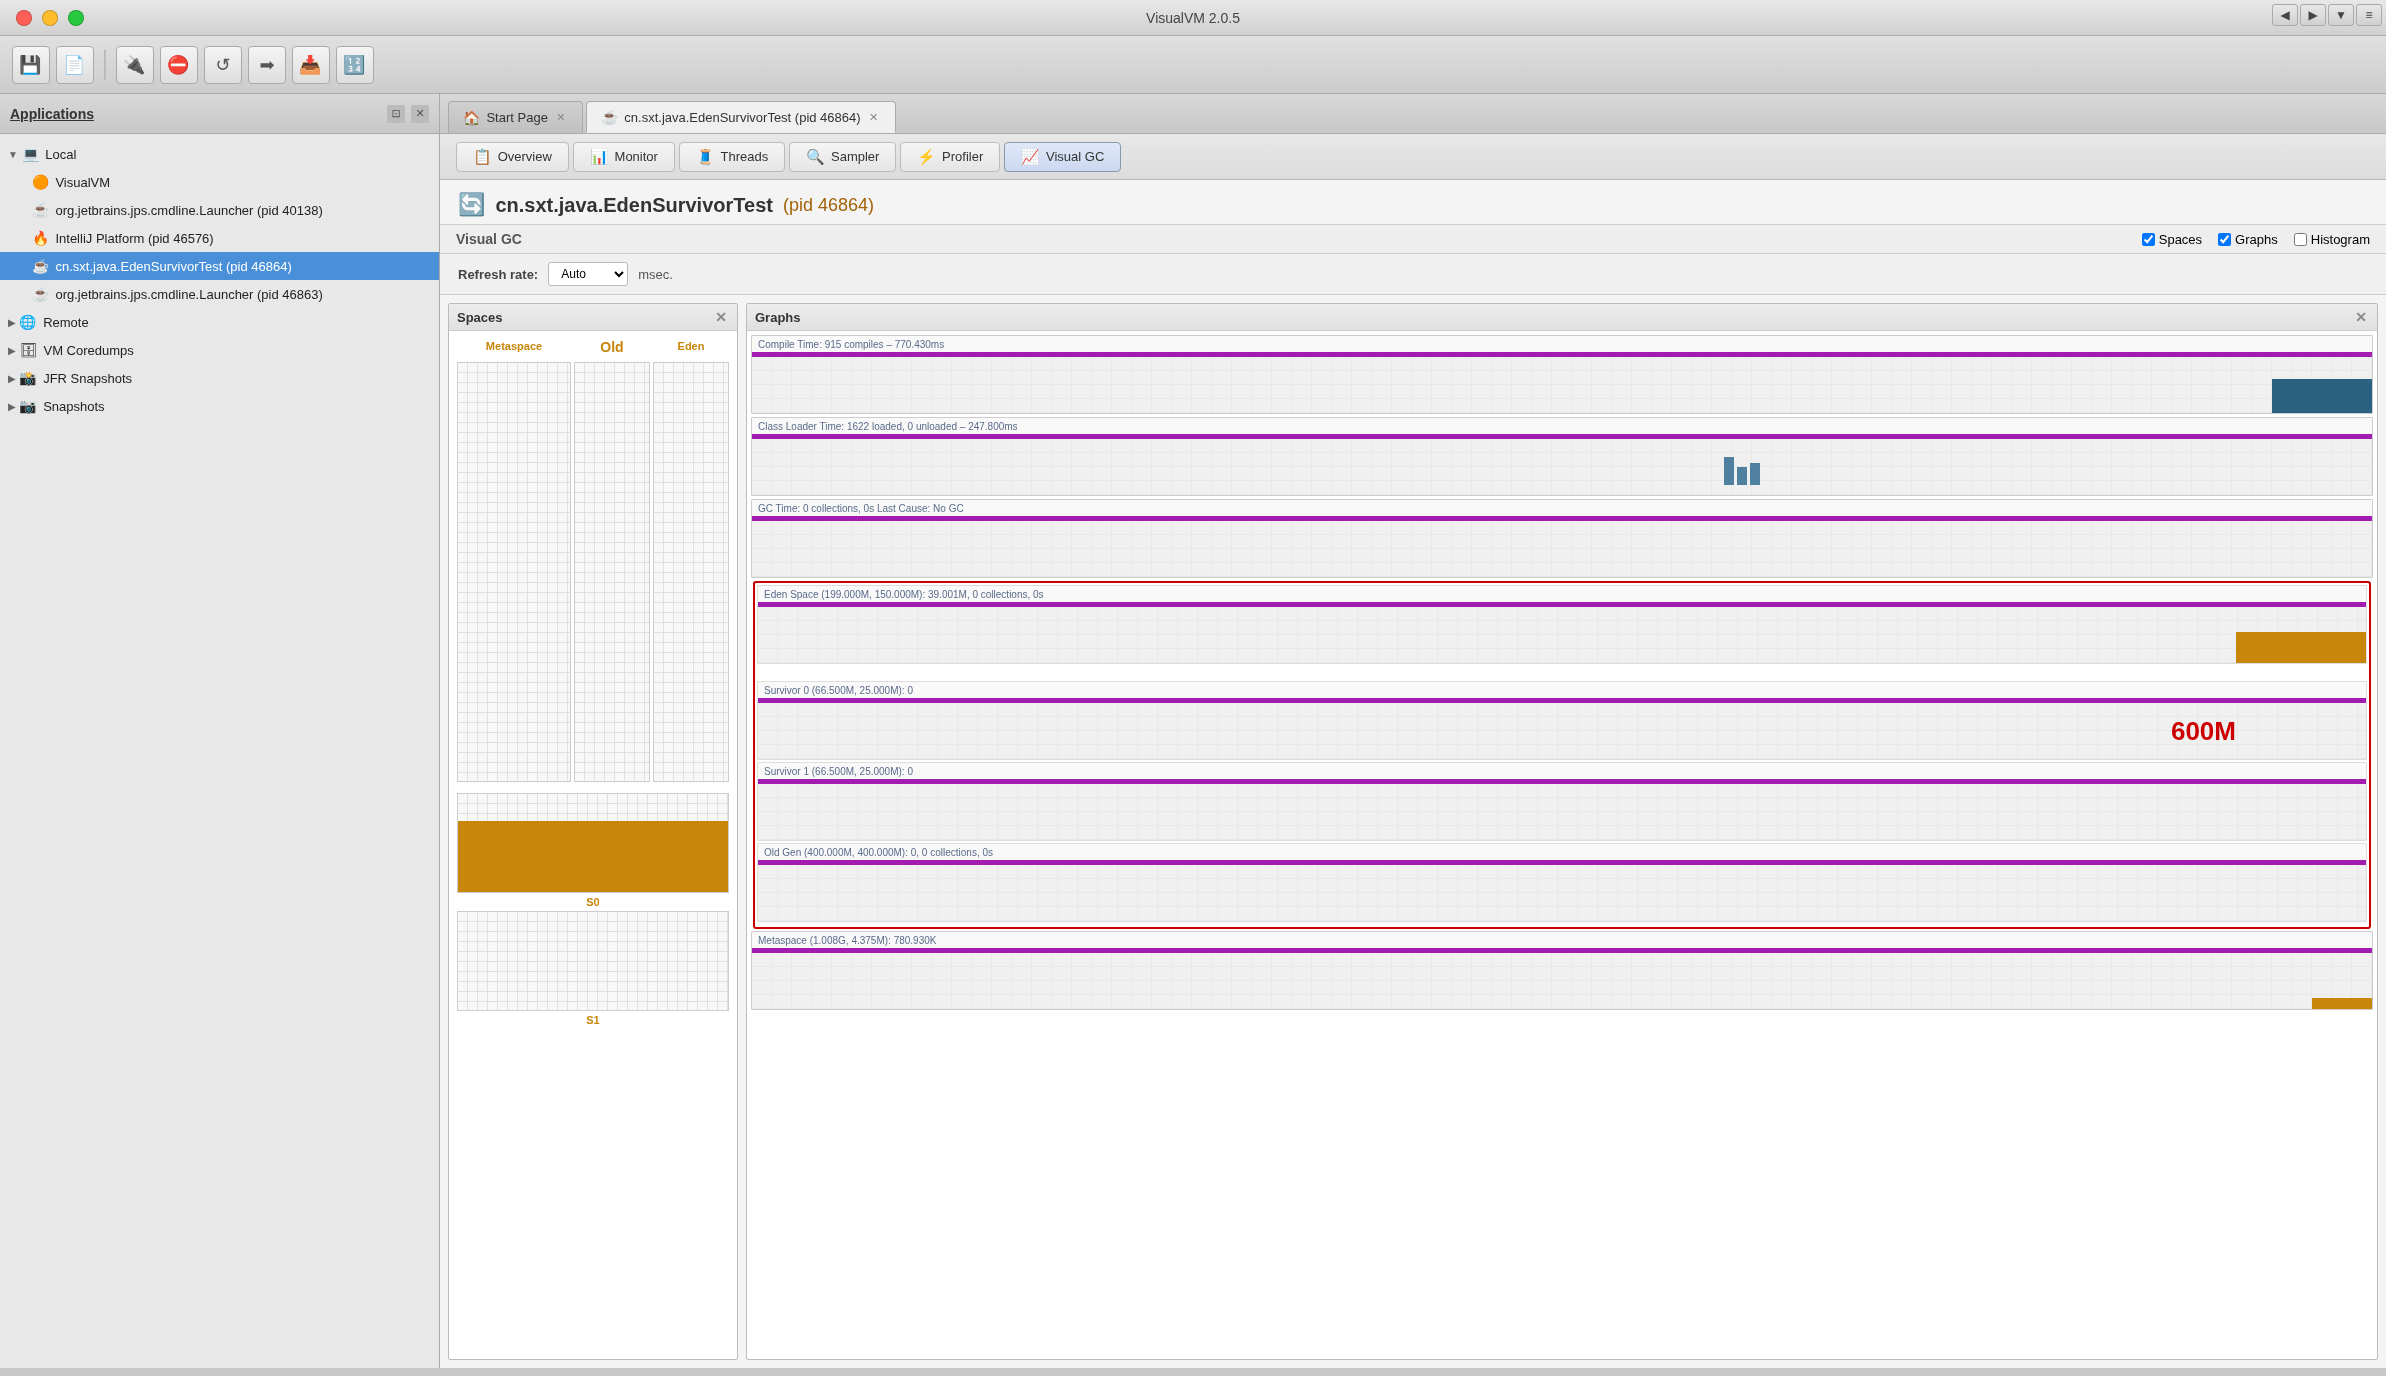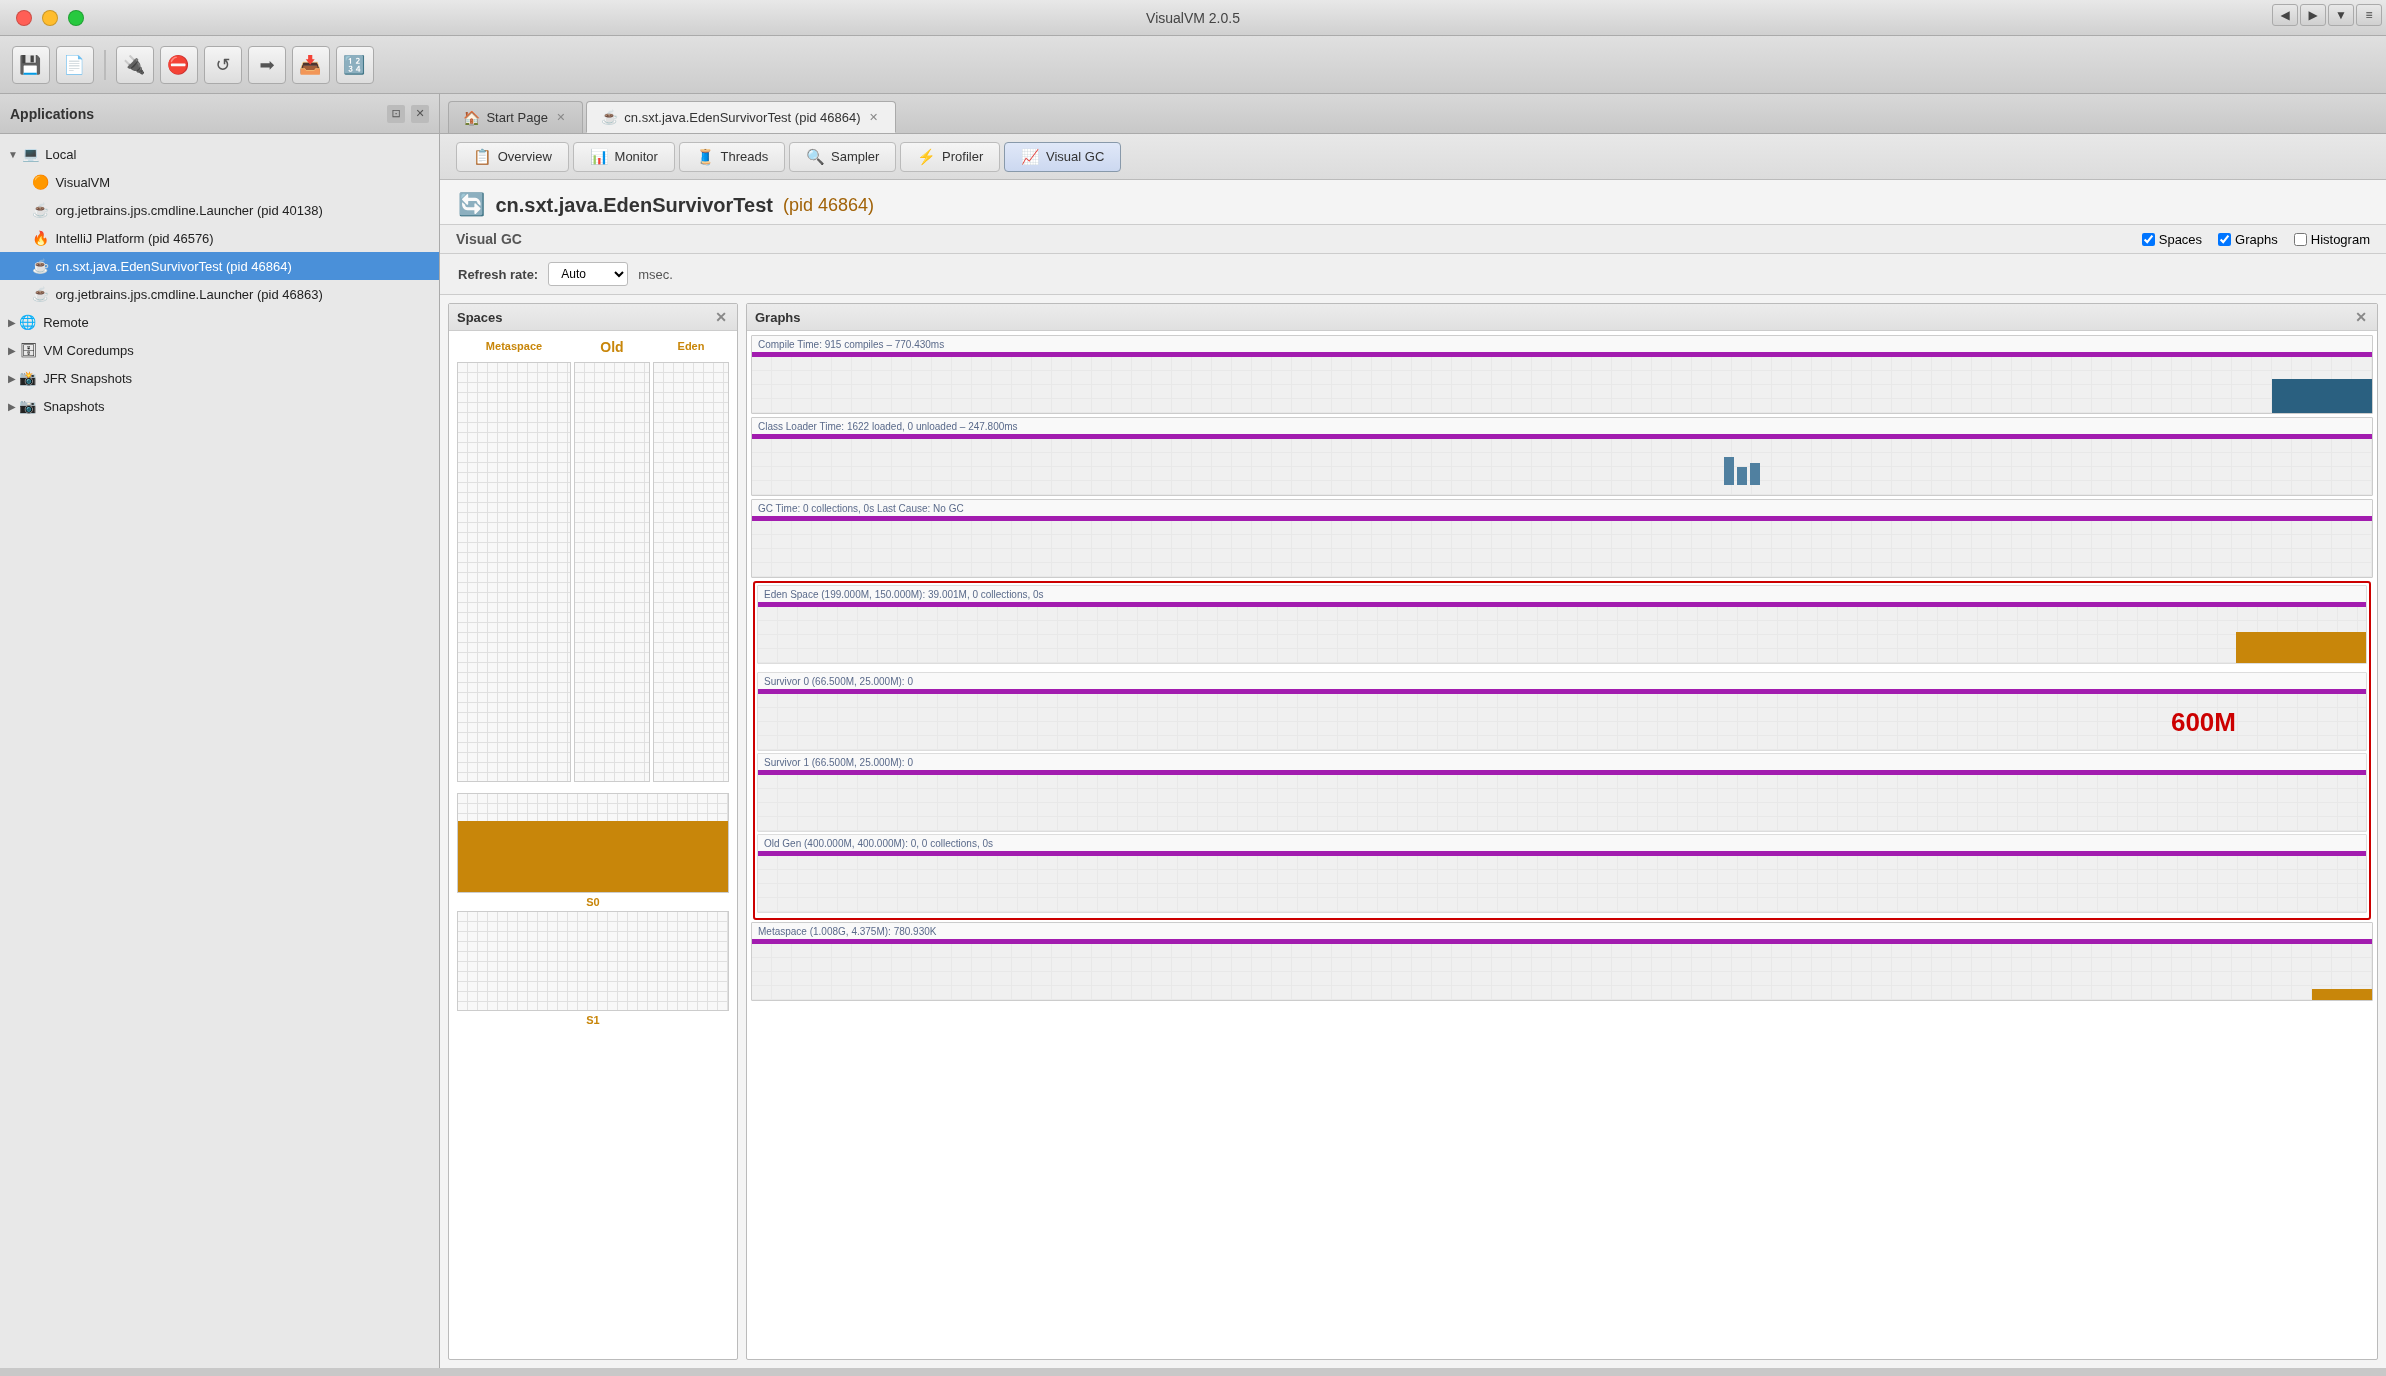--- a/index.html
+++ b/index.html
@@ -82,20 +82,21 @@
       display: flex;
       align-items: center;
       padding: 0 10px;
       border-bottom: 1px solid #aaa;
       justify-content: space-between;
     }
     .panel-header-title {
       font-size: 14px;
       font-weight: 600;
       color: #333;
+      text-decoration: underline;
     }
     .panel-header-icons {
       display: flex; gap: 6px;
     }
     .ph-icon {
       width: 18px; height: 18px;
       background: #bbb;
       border-radius: 2px;
       display: flex; align-items: center; justify-content: center;
       font-size: 11px; color: #555;
@@ -606,21 +607,21 @@
               </div>
             </div>
 
             <div class="graph-row">
               <div class="graph-title">GC Time: 0 collections, 0s Last Cause: No GC</div>
               <div class="graph-area"></div>
             </div>
 
             <div style="border:2px solid #cc0000; border-radius:3px; margin:2px; padding:2px;">
 
-              <div class="graph-row" style="border:1px solid #ddd; margin-bottom:8px;">
+              <div class="graph-row" style="border:1px solid #ddd; margin-bottom:17px;">
                 <div class="graph-title">Eden Space (199.000M, 150.000M): 39.001M, 0 collections, 0s</div>
                 <div class="graph-area">
                   <div style="position:absolute; right:0; bottom:0; height:55%; width:130px; background:#c8860a;"></div>
                 </div>
               </div>
 
               <div class="graph-row" style="border:1px solid #ddd; margin-bottom:2px; position:relative;">
                 <div class="graph-title">Survivor 0 (66.500M, 25.000M): 0</div>
                 <div class="graph-area">
                   <span class="label-600m">600M</span>

